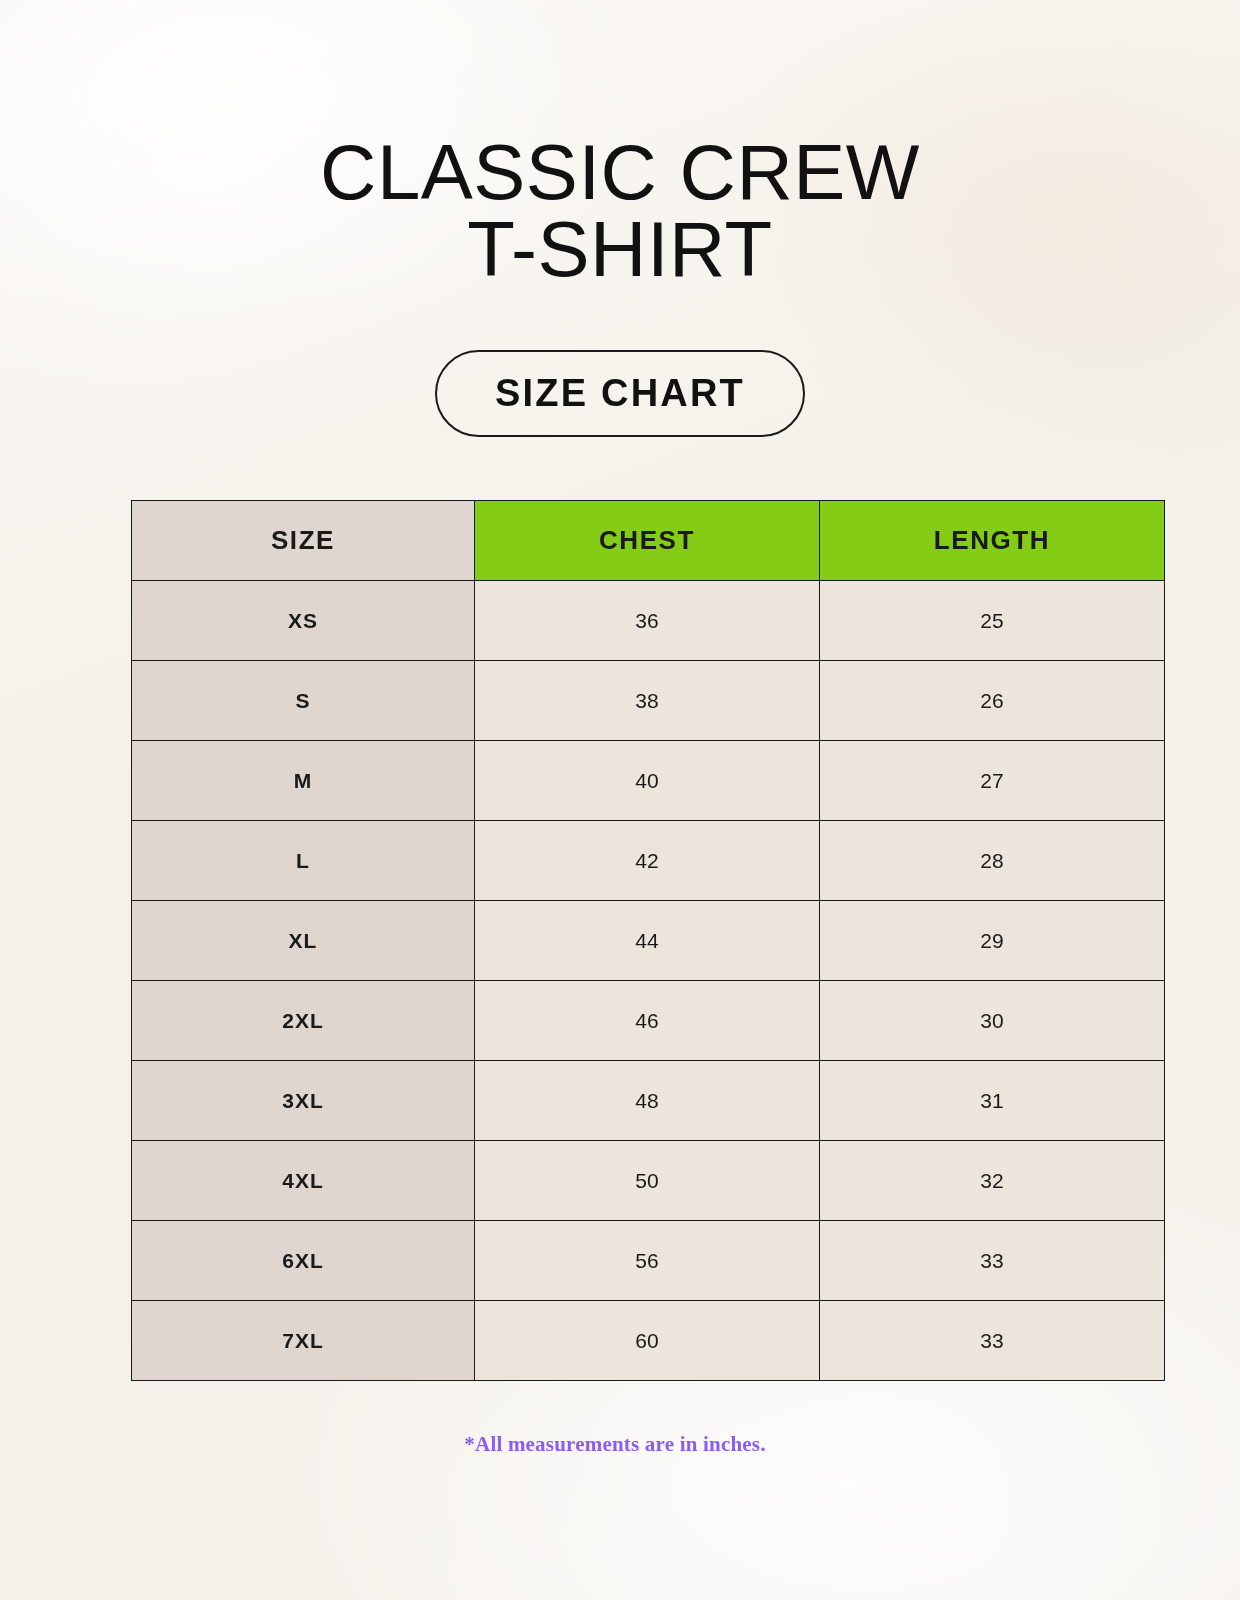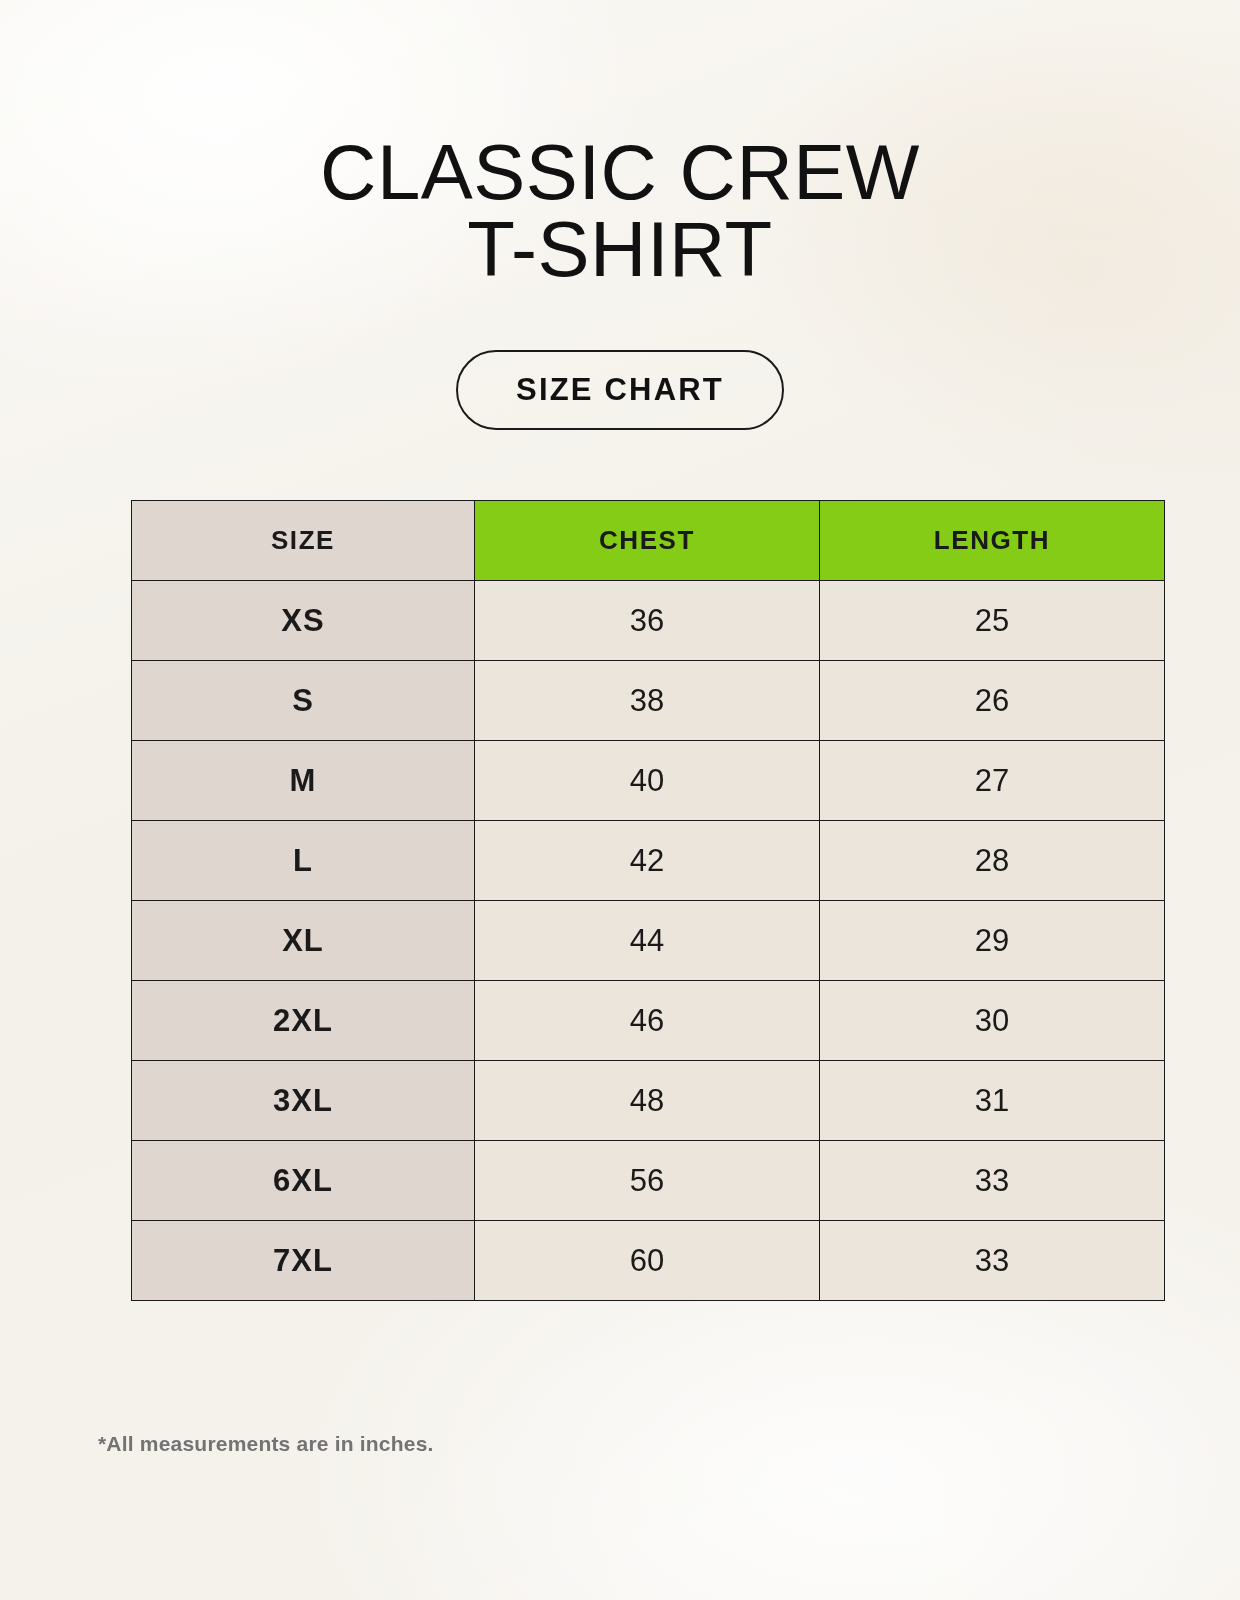--- a/index.html
+++ b/index.html
@@ -77,21 +77,21 @@
     top: 350px;
     left: 0;
     width: 1240px;
     display: flex;
     justify-content: center;
   }
   .badge {
     border: 2px solid #1a1a1a;
     border-radius: 44px;
     padding: 20px 58px;
-    font-size: 31px;
+    font-size: 38px;
     font-weight: 700;
     letter-spacing: 2.2px;
     color: #111111;
     background: transparent;
   }
 
   .table-wrap {
     position: absolute;
     top: 500px;
     left: 98px;
@@ -101,21 +101,21 @@
   table {
     border-collapse: collapse;
     width: 100%;
     table-layout: fixed;
   }
   th, td {
     border: 1.5px solid #1a1a1a;
     height: 77px;
     text-align: center;
     vertical-align: middle;
-    font-size: 31px;
+    font-size: 21px;
     color: #1a1a1a;
   }
   th {
     font-weight: 700;
     letter-spacing: 1.6px;
     font-size: 26px;
   }
   col.c-size { width: 33.2%; }
   col.c-chest { width: 33.4%; }
   col.c-length { width: 33.4%; }
@@ -132,25 +132,26 @@
     background: #ece5dc;
     font-weight: 400;
     margin-top: 41px;
   }
 
   .footnote {
     position: absolute;
     top: 1432px;
     left: 98px;
     width: 1034px;
-    text-align: left;
+    text-align: center;
     font-size: 21px;
     font-weight: 700;
-    color: #737373;
+    color: #8b5cf6;
     letter-spacing: 0.2px;
+    font-family: Liberation Serif, serif;
   }
 </style>
 </head>
 <body>
 
 <div class="page">
   <div class="bg-wash"></div>
   <div class="bg-streak streak-a"></div>
   <div class="bg-streak streak-b"></div>
   <div class="bg-streak streak-c"></div>
@@ -206,20 +207,25 @@
           <td class="size-cell">2XL</td>
           <td class="value-cell">46</td>
           <td class="value-cell">30</td>
         </tr>
         <tr>
           <td class="size-cell">3XL</td>
           <td class="value-cell">48</td>
           <td class="value-cell">31</td>
         </tr>
         <tr>
+          <td class="size-cell">4XL</td>
+          <td class="value-cell">50</td>
+          <td class="value-cell">32</td>
+        </tr>
+        <tr>
           <td class="size-cell">6XL</td>
           <td class="value-cell">56</td>
           <td class="value-cell">33</td>
         </tr>
         <tr>
           <td class="size-cell">7XL</td>
           <td class="value-cell">60</td>
           <td class="value-cell">33</td>
         </tr>
       </tbody>

